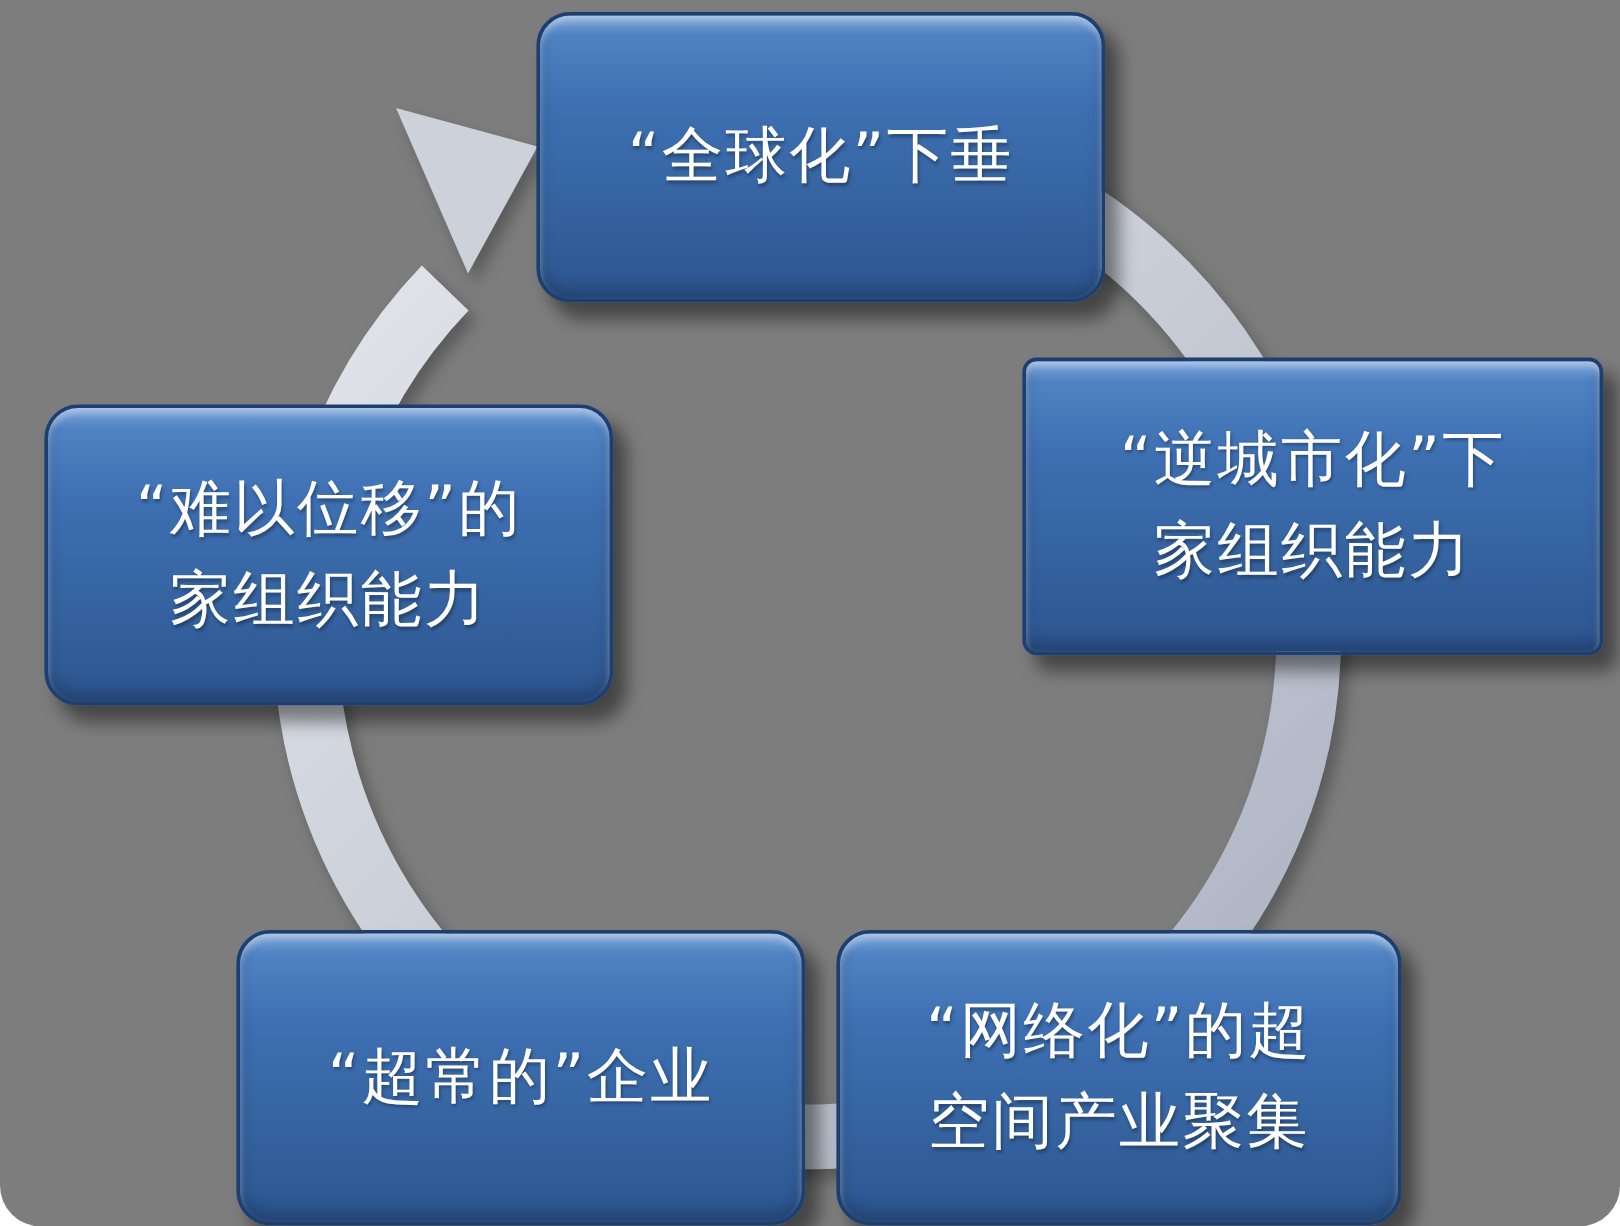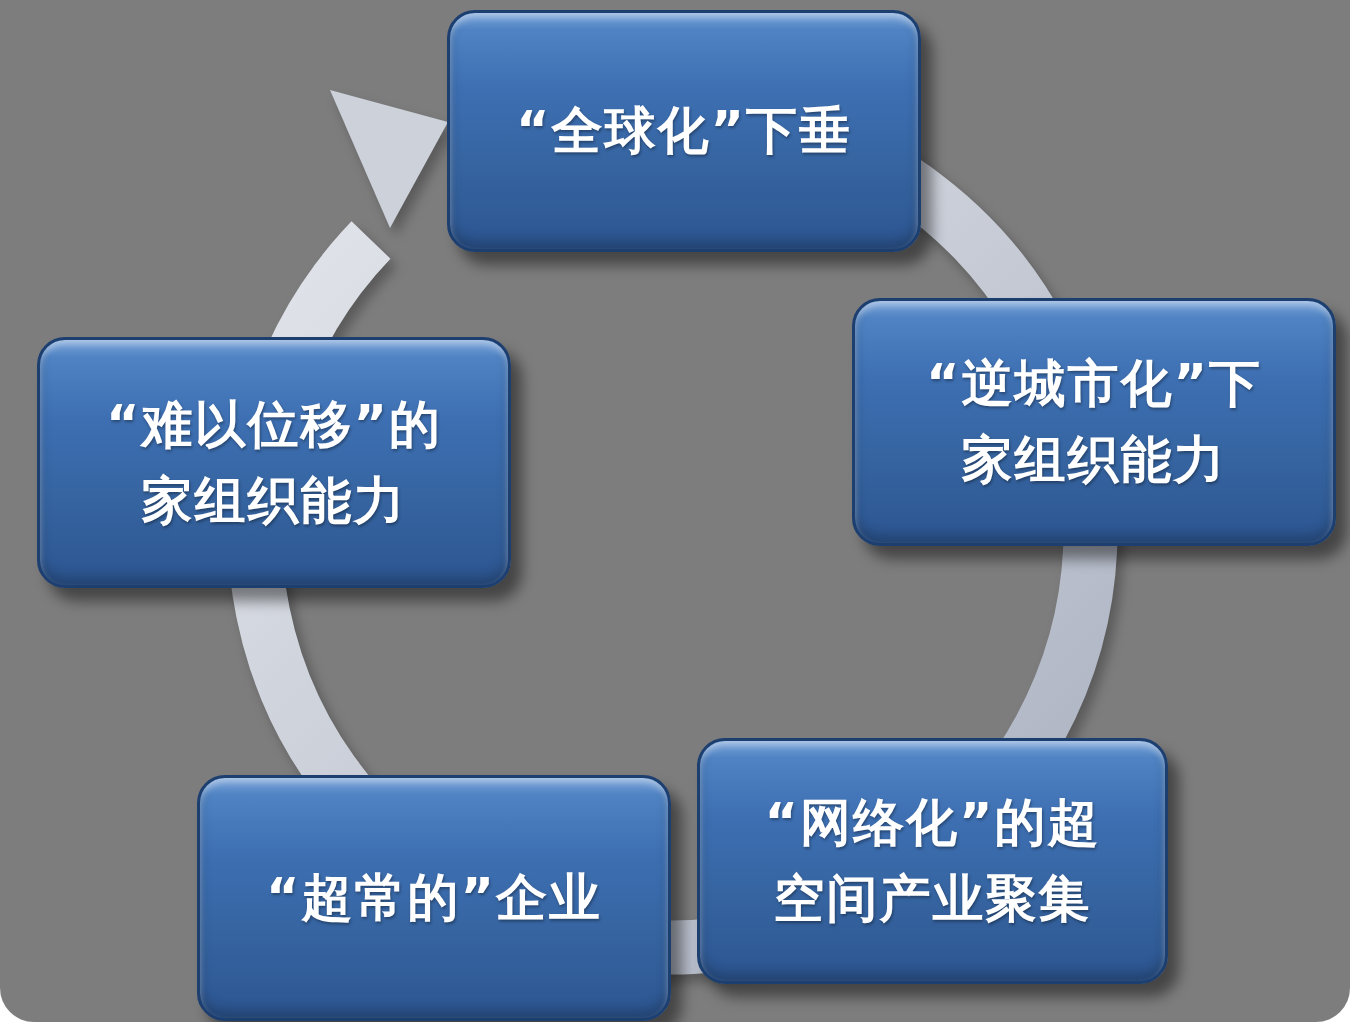--- a/index.html
+++ b/index.html
@@ -46,29 +46,29 @@
         #2c5590 100%);
     box-shadow:
         inset 0 4px 6px rgba(255,255,255,0.40),
         inset 0 -8px 12px rgba(0,0,0,0.22),
         11px 13px 14px rgba(0,0,0,0.45);
     color: #ffffff;
     text-align: center;
   }
   .node-line {
     font-size: 51px;
-    font-weight: bold;
+    font-weight: normal;
     line-height: 76px;
     letter-spacing: 2px;
     text-shadow: 1px 2px 3px rgba(0,0,0,0.35);
     white-space: nowrap;
   }
   .node-top          { left: 447px; top: 10px;  width: 468px; height: 236px; }
-  .node-right        { left: 852px; top: 298px; width: 478px; height: 242px; }
-  .node-bottom-right { left: 697px; top: 738px; width: 465px; height: 240px; text-align: center; }
+  .node-right        { left: 852px; top: 298px; width: 478px; height: 242px; border-radius: 12px; }
+  .node-bottom-right { left: 697px; top: 775px; width: 465px; height: 240px; text-align: center; }
   .node-bottom-left  { left: 197px; top: 775px; width: 468px; height: 240px; }
   .node-left         { left: 37px;  top: 296px; width: 468px; height: 245px; margin-top: 41px; }
 </style>
 </head>
 <body>
 
 <div class="canvas">
 
   <svg class="ring-layer" viewBox="0 0 1350 1022">
     <defs>

